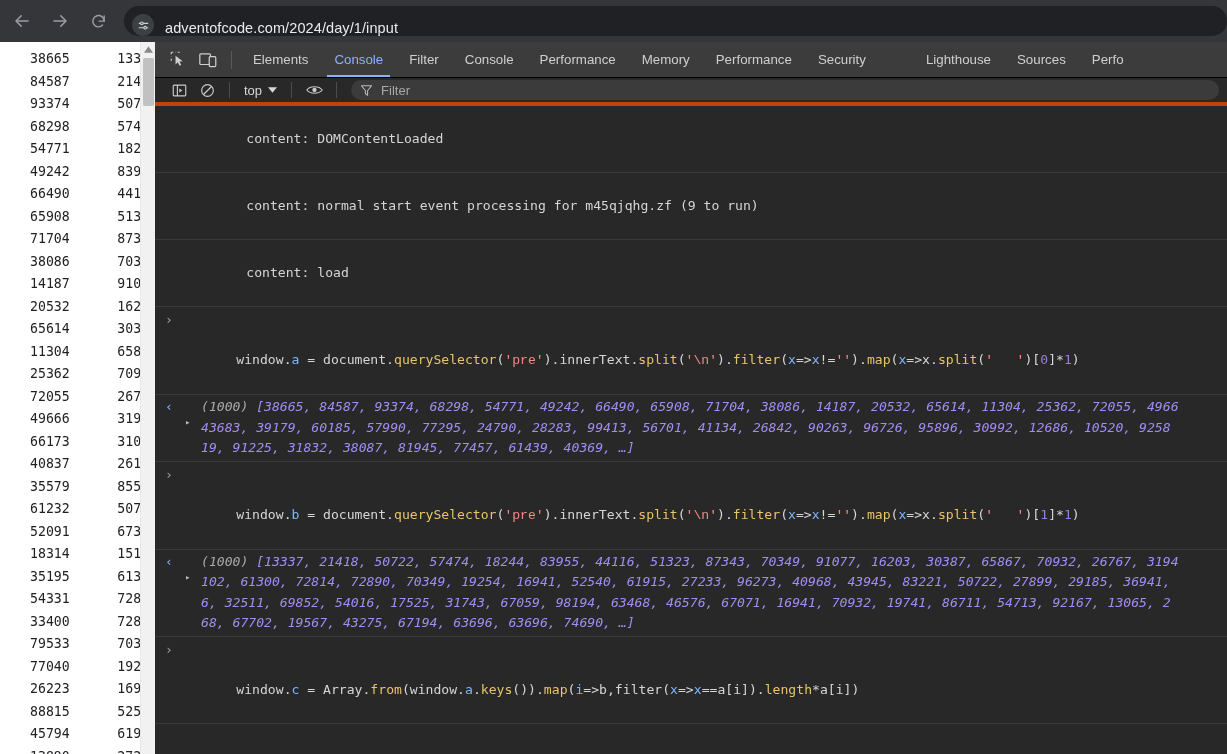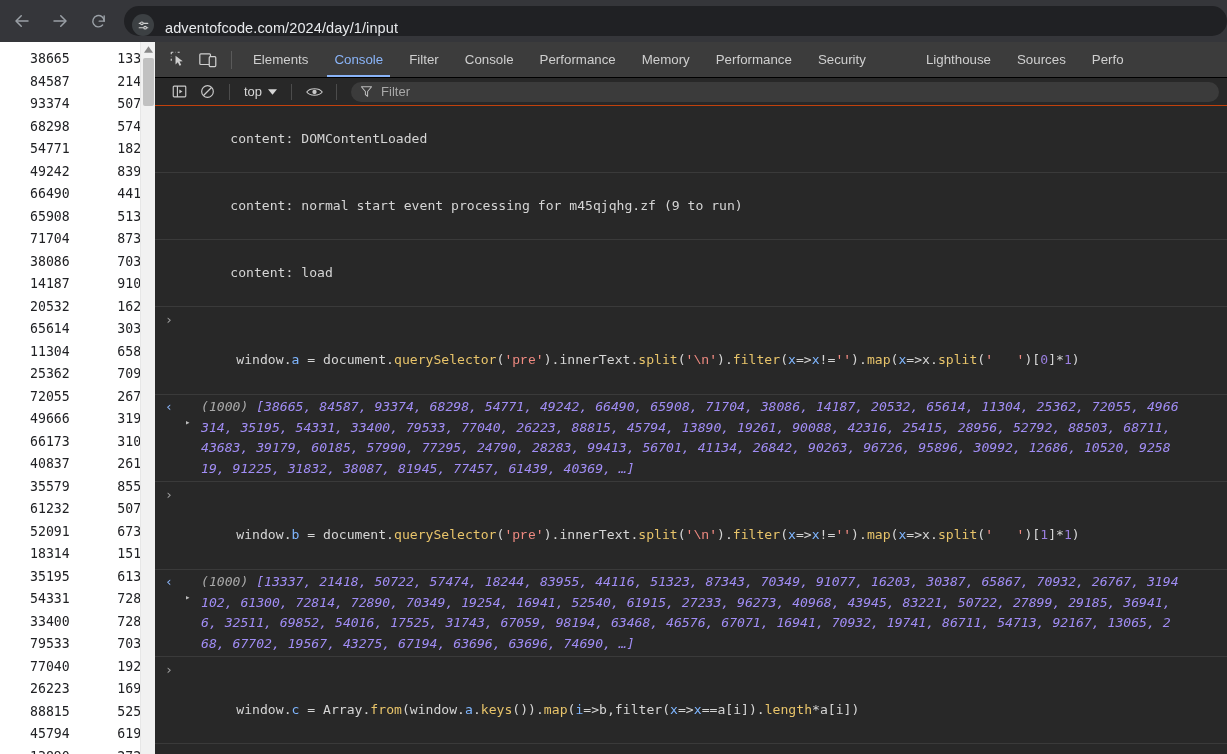--- a/index.html
+++ b/index.html
@@ -128,21 +128,21 @@
     left: 6px; right: 6px; bottom: 0; height: 2px;
     background: #8ab4f8;
   }
   .dt-tab.spaced { margin-left: 34px; }
 
   
   #console-toolbar {
     height: 28px;
     background: #282828;
     display: flex; align-items: center;
-    border-bottom: 1px solid #c2410c;
+    border-bottom: 4px solid #c2410c;
     flex: 0 0 auto;
   }
   .ct-icon {
     width: 28px; height: 26px;
     display: flex; align-items: center; justify-content: center;
     color: #c9c9c9;
     flex: 0 0 auto;
   }
   .ct-icon:first-child { margin-left: 10px; }
   .ct-sep {
@@ -189,21 +189,21 @@
     color: #d5d5d5;
     white-space: pre;
   }
   .msg .gutter {
     position: absolute; left: 10px; top: 3px;
     width: 18px;
     color: #9aa0a6;
     text-align: left;
   }
   .msg.input .gutter { color: #a0a0a0; }
-  .msg.info { color: #d5d5d5; padding-left: 28px; }
+  .msg.info { color: #d5d5d5; padding-left: 44px; }
 
   
   .tok-plain  { color: #d5d5d5; }
   .tok-prop   { color: #e8c46a; }
   .tok-str    { color: #f28b82; font-family: Liberation Mono, monospace; }
   .tok-var    { color: #7fb6ff; }
   .tok-num    { color: #9a7fe0; }
 
   .arr-out {
     color: #a18df5;
@@ -400,21 +400,20 @@
     <div class="msg input">
       <span class="gutter">›</span>
       <span class="code"><span class="tok-plain">window</span><span class="tok-plain">.</span><span class="tok-var">a</span><span class="tok-plain"> = document.</span><span class="tok-prop">querySelector</span><span class="tok-plain">(</span><span class="tok-str">'pre'</span><span class="tok-plain">).innerText.</span><span class="tok-prop">split</span><span class="tok-plain">(</span><span class="tok-str">'\n'</span><span class="tok-plain">).</span><span class="tok-prop">filter</span><span class="tok-plain">(</span><span class="tok-var">x</span><span class="tok-plain">=&gt;</span><span class="tok-var">x</span><span class="tok-plain">!=</span><span class="tok-str">''</span><span class="tok-plain">).</span><span class="tok-prop">map</span><span class="tok-plain">(</span><span class="tok-var">x</span><span class="tok-plain">=&gt;</span><span class="tok-plain">x.</span><span class="tok-prop">split</span><span class="tok-plain">(</span><span class="tok-str">'   '</span><span class="tok-plain">)[</span><span class="tok-num">0</span><span class="tok-plain">]*</span><span class="tok-num">1</span><span class="tok-plain">)</span></span>
     </div>
 
     <div class="array-msg">
       <span class="gutter">‹</span>
       <span class="tri-abs">▸</span>
       <div class="array-lines">
           <div class="arr-out"><span class="arr-len">(1000)</span> [38665, 84587, 93374, 68298, 54771, 49242, 66490, 65908, 71704, 38086, 14187, 20532, 65614, 11304, 25362, 72055, 4966</div>
-          <div class="arr-out">314, 35195, 54331, 33400, 79533, 77040, 26223, 88815, 45794, 13890, 19261, 90088, 42316, 25415, 28956, 52792, 88503, 68711,</div>
           <div class="arr-out">43683, 39179, 60185, 57990, 77295, 24790, 28283, 99413, 56701, 41134, 26842, 90263, 96726, 95896, 30992, 12686, 10520, 9258</div>
           <div class="arr-out">19, 91225, 31832, 38087, 81945, 77457, 61439, 40369, …]</div>
         </div>
     </div>
 
     <div class="msg input">
       <span class="gutter">›</span>
       <span class="code"><span class="tok-plain">window</span><span class="tok-plain">.</span><span class="tok-var">b</span><span class="tok-plain"> = document.</span><span class="tok-prop">querySelector</span><span class="tok-plain">(</span><span class="tok-str">'pre'</span><span class="tok-plain">).innerText.</span><span class="tok-prop">split</span><span class="tok-plain">(</span><span class="tok-str">'\n'</span><span class="tok-plain">).</span><span class="tok-prop">filter</span><span class="tok-plain">(</span><span class="tok-var">x</span><span class="tok-plain">=&gt;</span><span class="tok-var">x</span><span class="tok-plain">!=</span><span class="tok-str">''</span><span class="tok-plain">).</span><span class="tok-prop">map</span><span class="tok-plain">(</span><span class="tok-var">x</span><span class="tok-plain">=&gt;</span><span class="tok-plain">x.</span><span class="tok-prop">split</span><span class="tok-plain">(</span><span class="tok-str">'   '</span><span class="tok-plain">)[</span><span class="tok-num">1</span><span class="tok-plain">]*</span><span class="tok-num">1</span><span class="tok-plain">)</span></span>
     </div>
 

